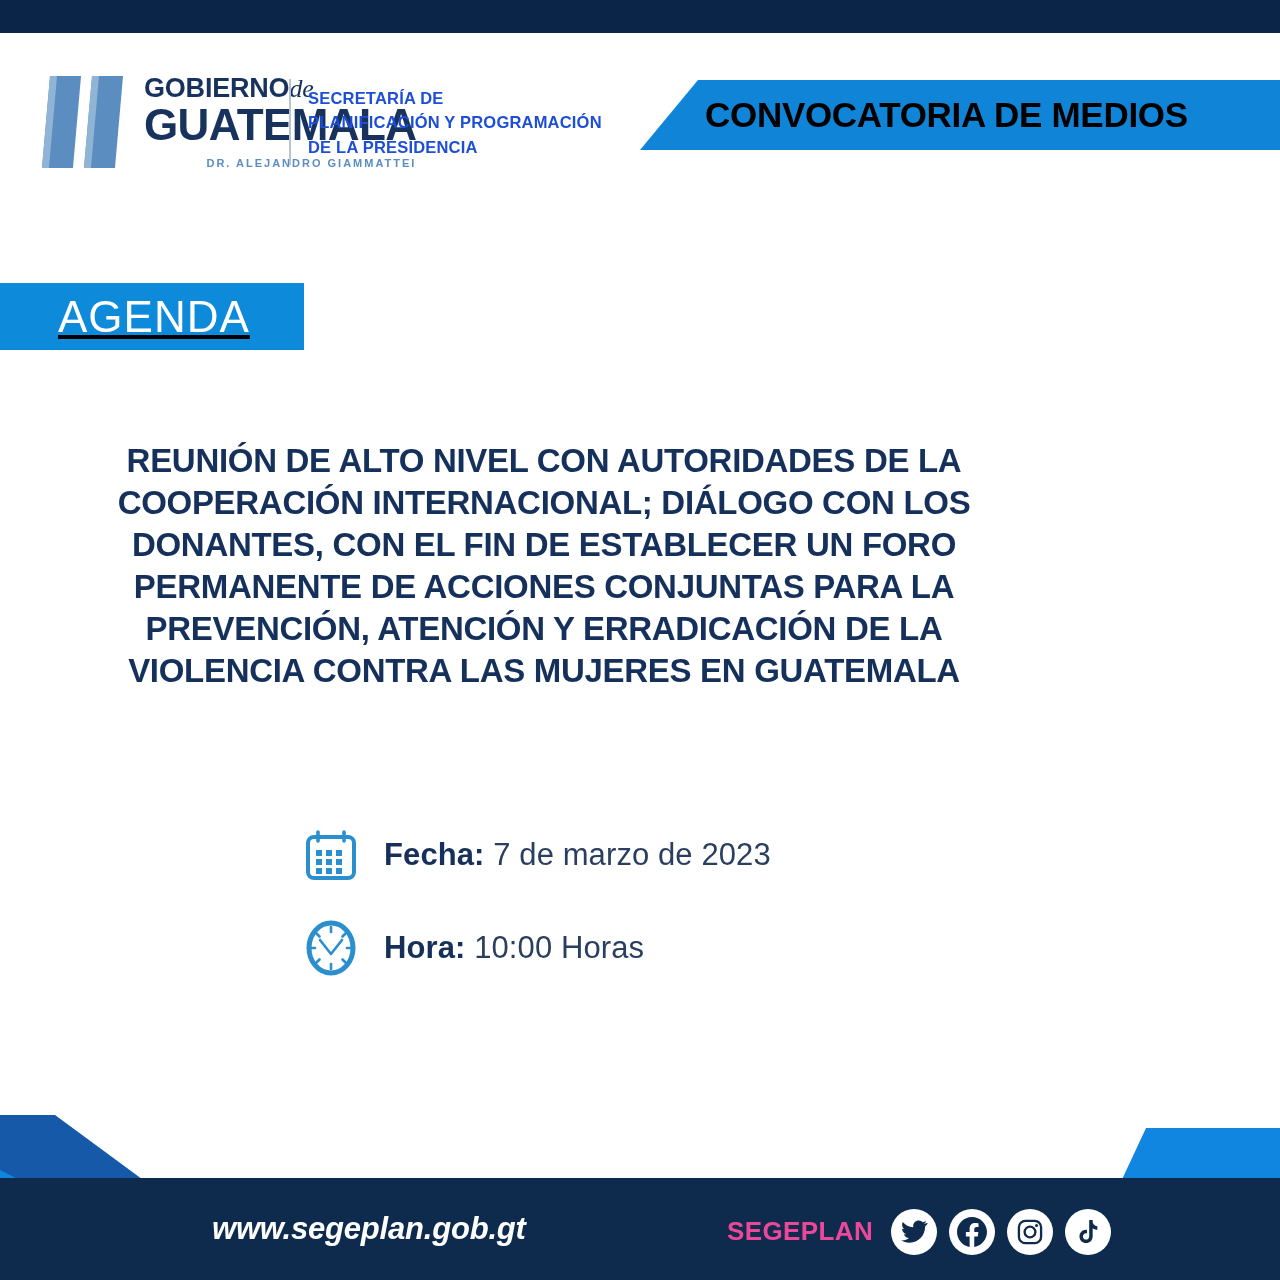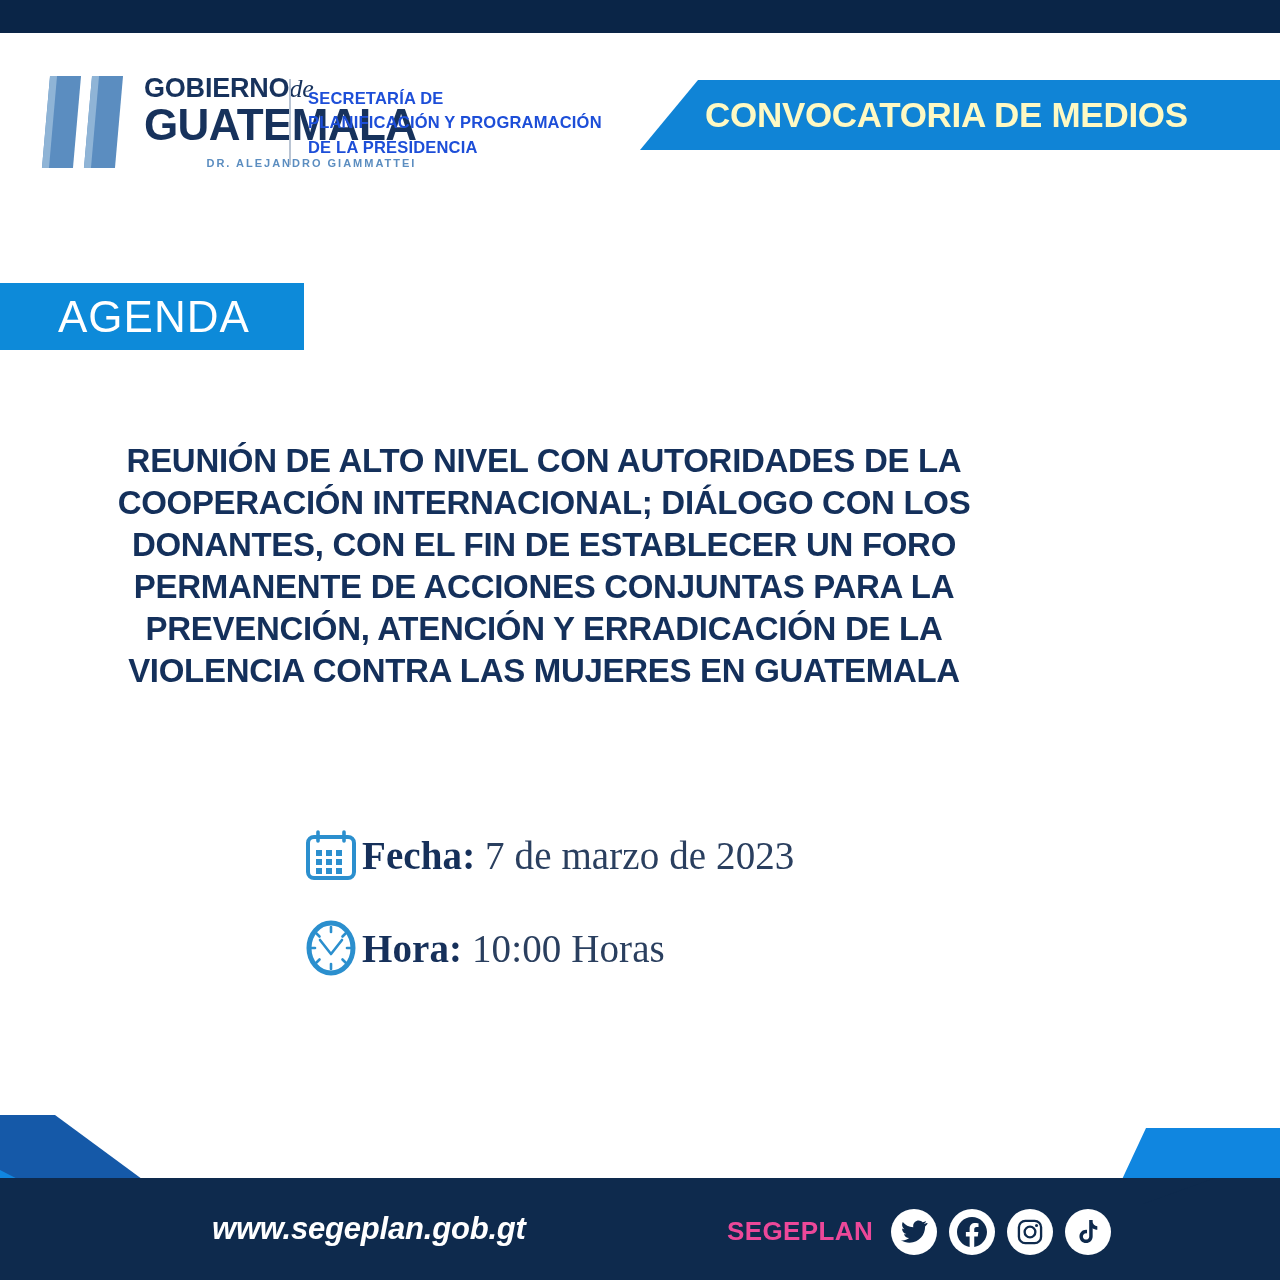--- a/index.html
+++ b/index.html
@@ -70,28 +70,28 @@
 
   
   .convo {
     position:absolute; top:47px; left:640px;
     width:645px; height:70px;
     background:#1084d6;
     clip-path:polygon(58px 0, 645px 0, 645px 70px, 0 70px);
     display:flex; align-items:center;
   }
   .convo-text {
-    color:#fef9c3; font-size:35px; font-weight:bold;
+    color:#000000; font-size:35px; font-weight:bold;
     letter-spacing:-0.3px; margin-left:65px;
   }
 
   
   .agenda {
     position:absolute; left:0; top:283px; width:304px; height:67px;
-    background:#0d8ad9; display:flex; align-items:center;
+    background:#0d8ad9; display:flex; align-items:center;text-decoration:underline;
   }
   .agenda-text {
     color:#ffffff; font-size:44px; font-weight:normal;
     letter-spacing:1px; margin-left:58px;
   }
 
   
   .title {
     position:absolute; top:440px; left:0; width:1088px;
     text-align:center; color:#14305b;
@@ -102,22 +102,22 @@
   .title span { display:block; }
 
   
   .details { position:absolute; top:825px; left:300px; }
   .row { display:flex; align-items:center; margin-bottom:33px; height:60px; }
   .row-icon {
     width:62px; min-width:62px; display:flex;
     align-items:center; justify-content:center;
   }
   .row-text {
-    font-size:39px; color:#2a3f5f; 
-    white-space:nowrap; letter-spacing:0.1px;font-family:Liberation Serif, serif;
+    font-size:31px; color:#2a3f5f; margin-left:22px;
+    white-space:nowrap; letter-spacing:0.1px;
   }
   .row-text b { color:#16305a; font-weight:bold; }
 
   
   .footer-shapes { position:absolute; left:0; top:1110px; width:1280px; height:170px; }
 
   .fs-navy-tri {
     position:absolute; left:0; top:0; width:300px; height:170px;
     background:#0e2a4d;
     clip-path:polygon(0 12px, 160px 140px, 0 170px);

